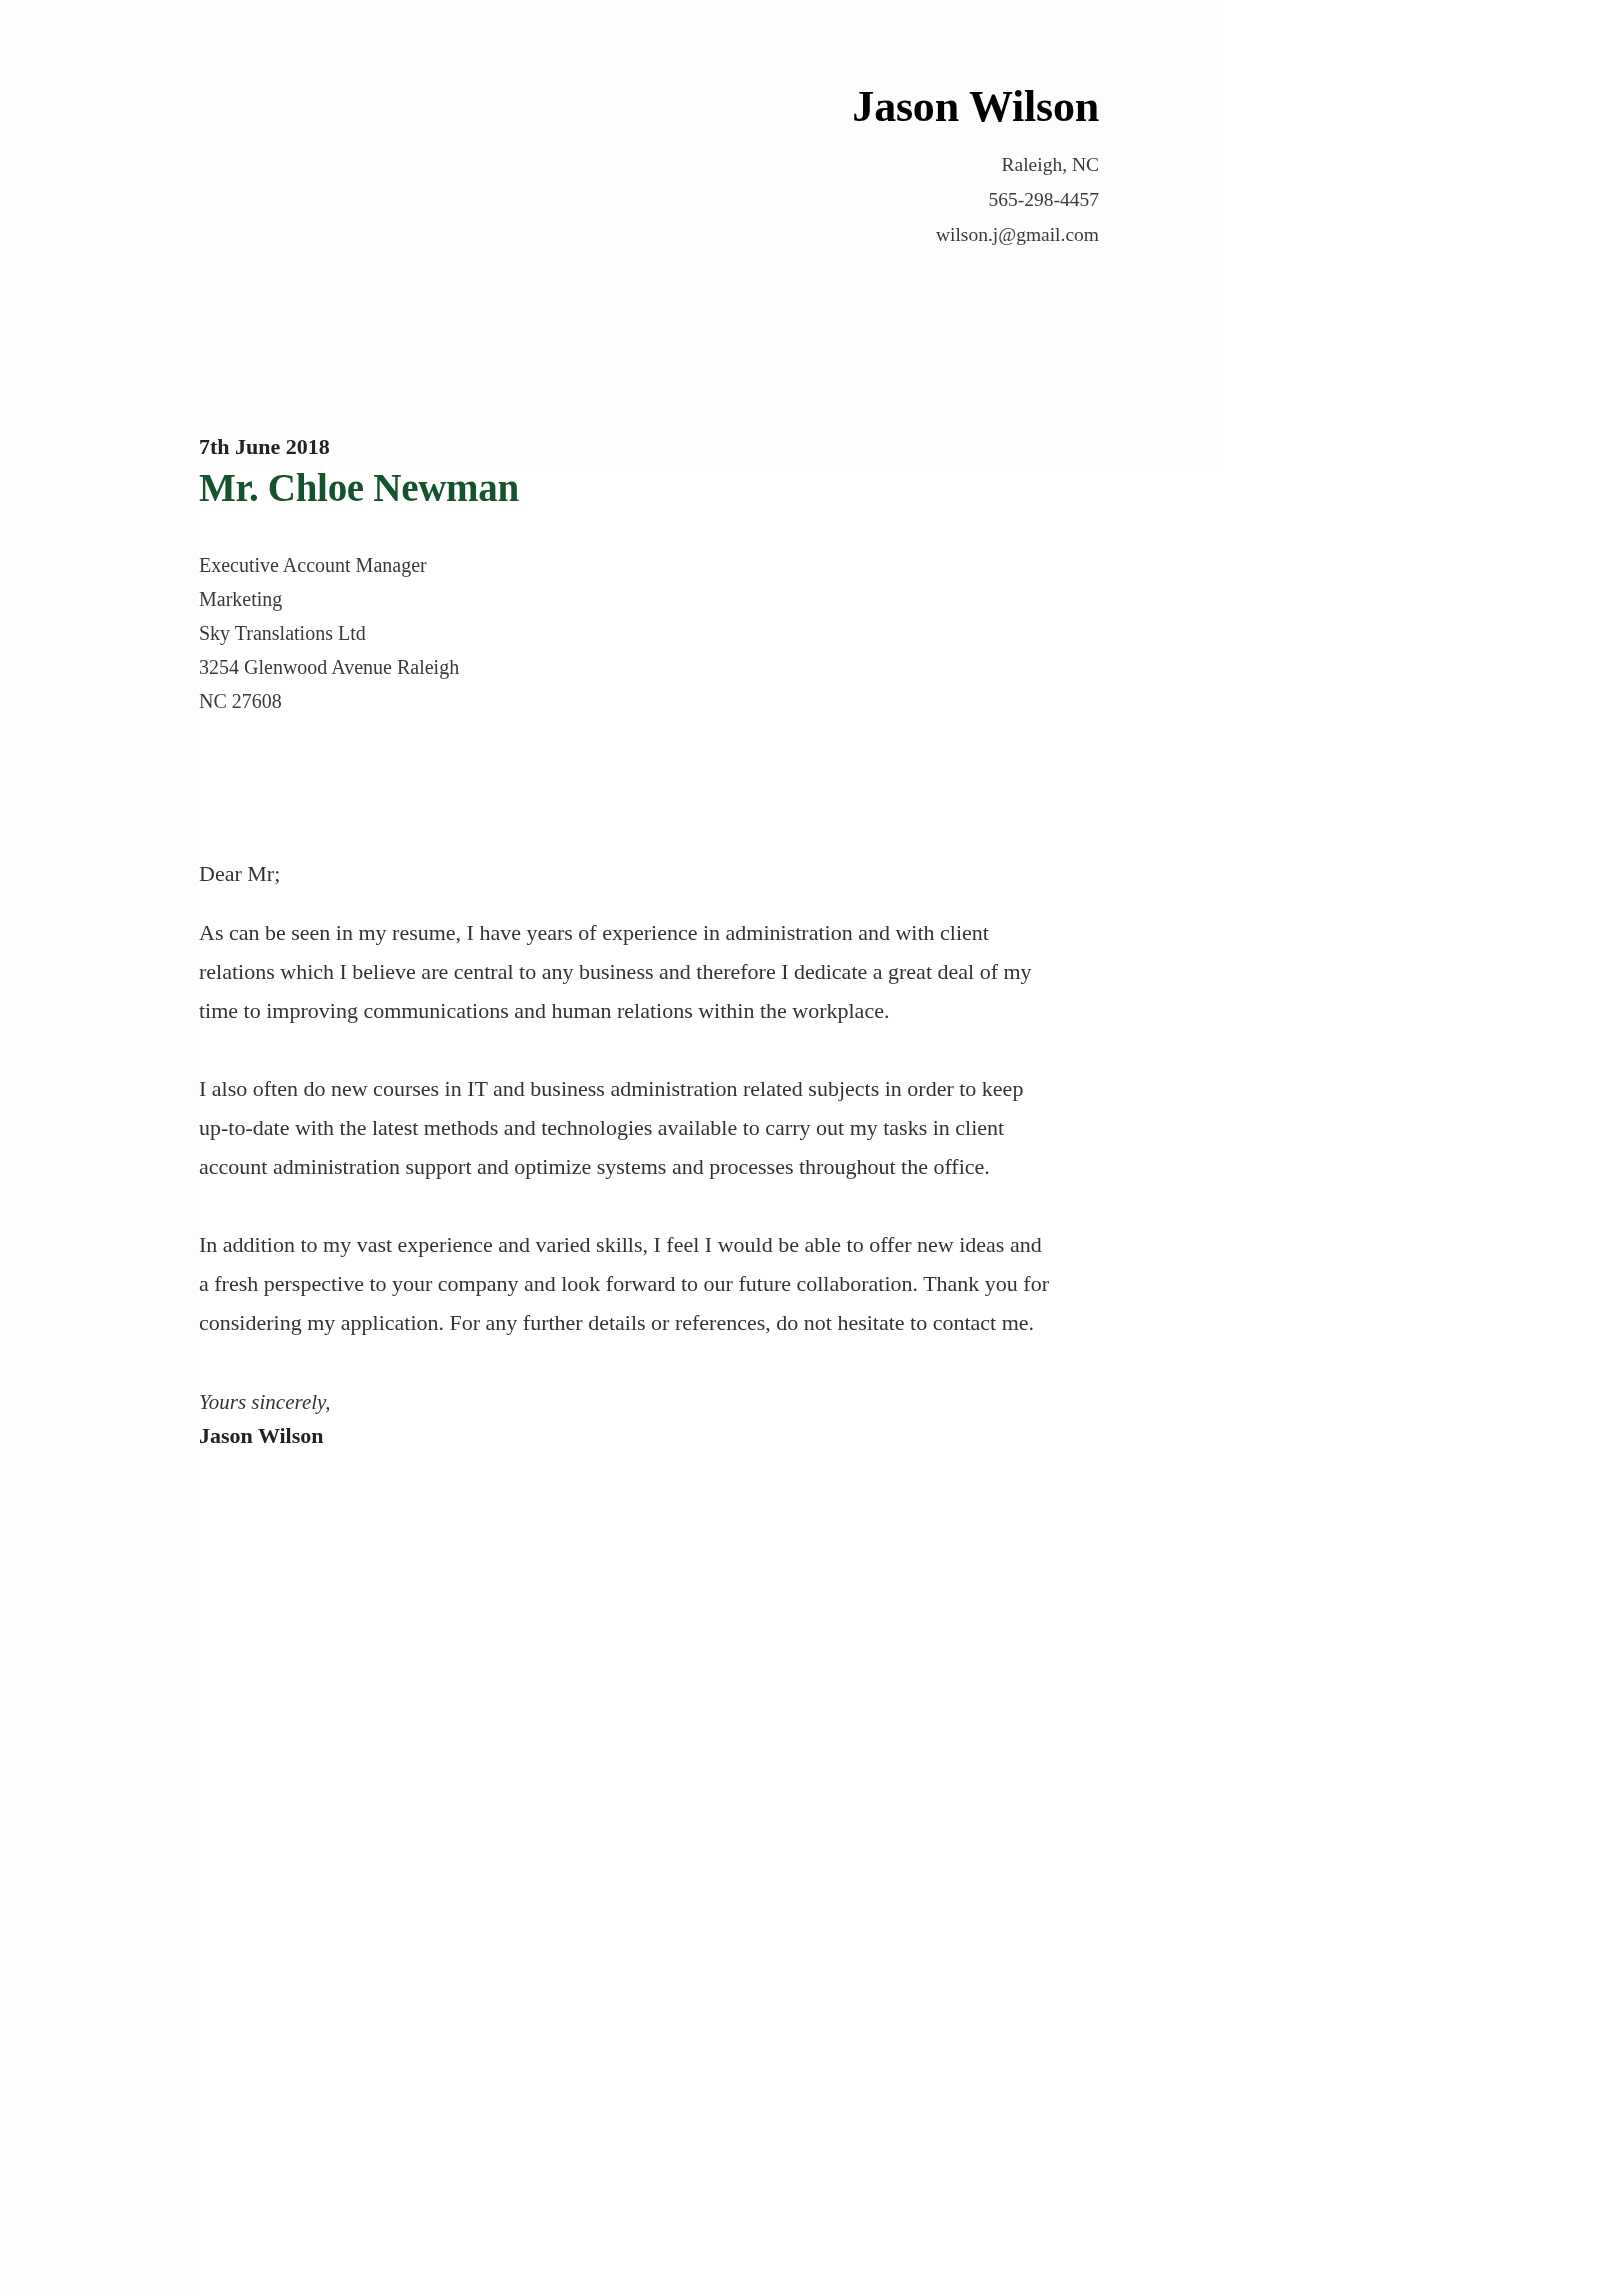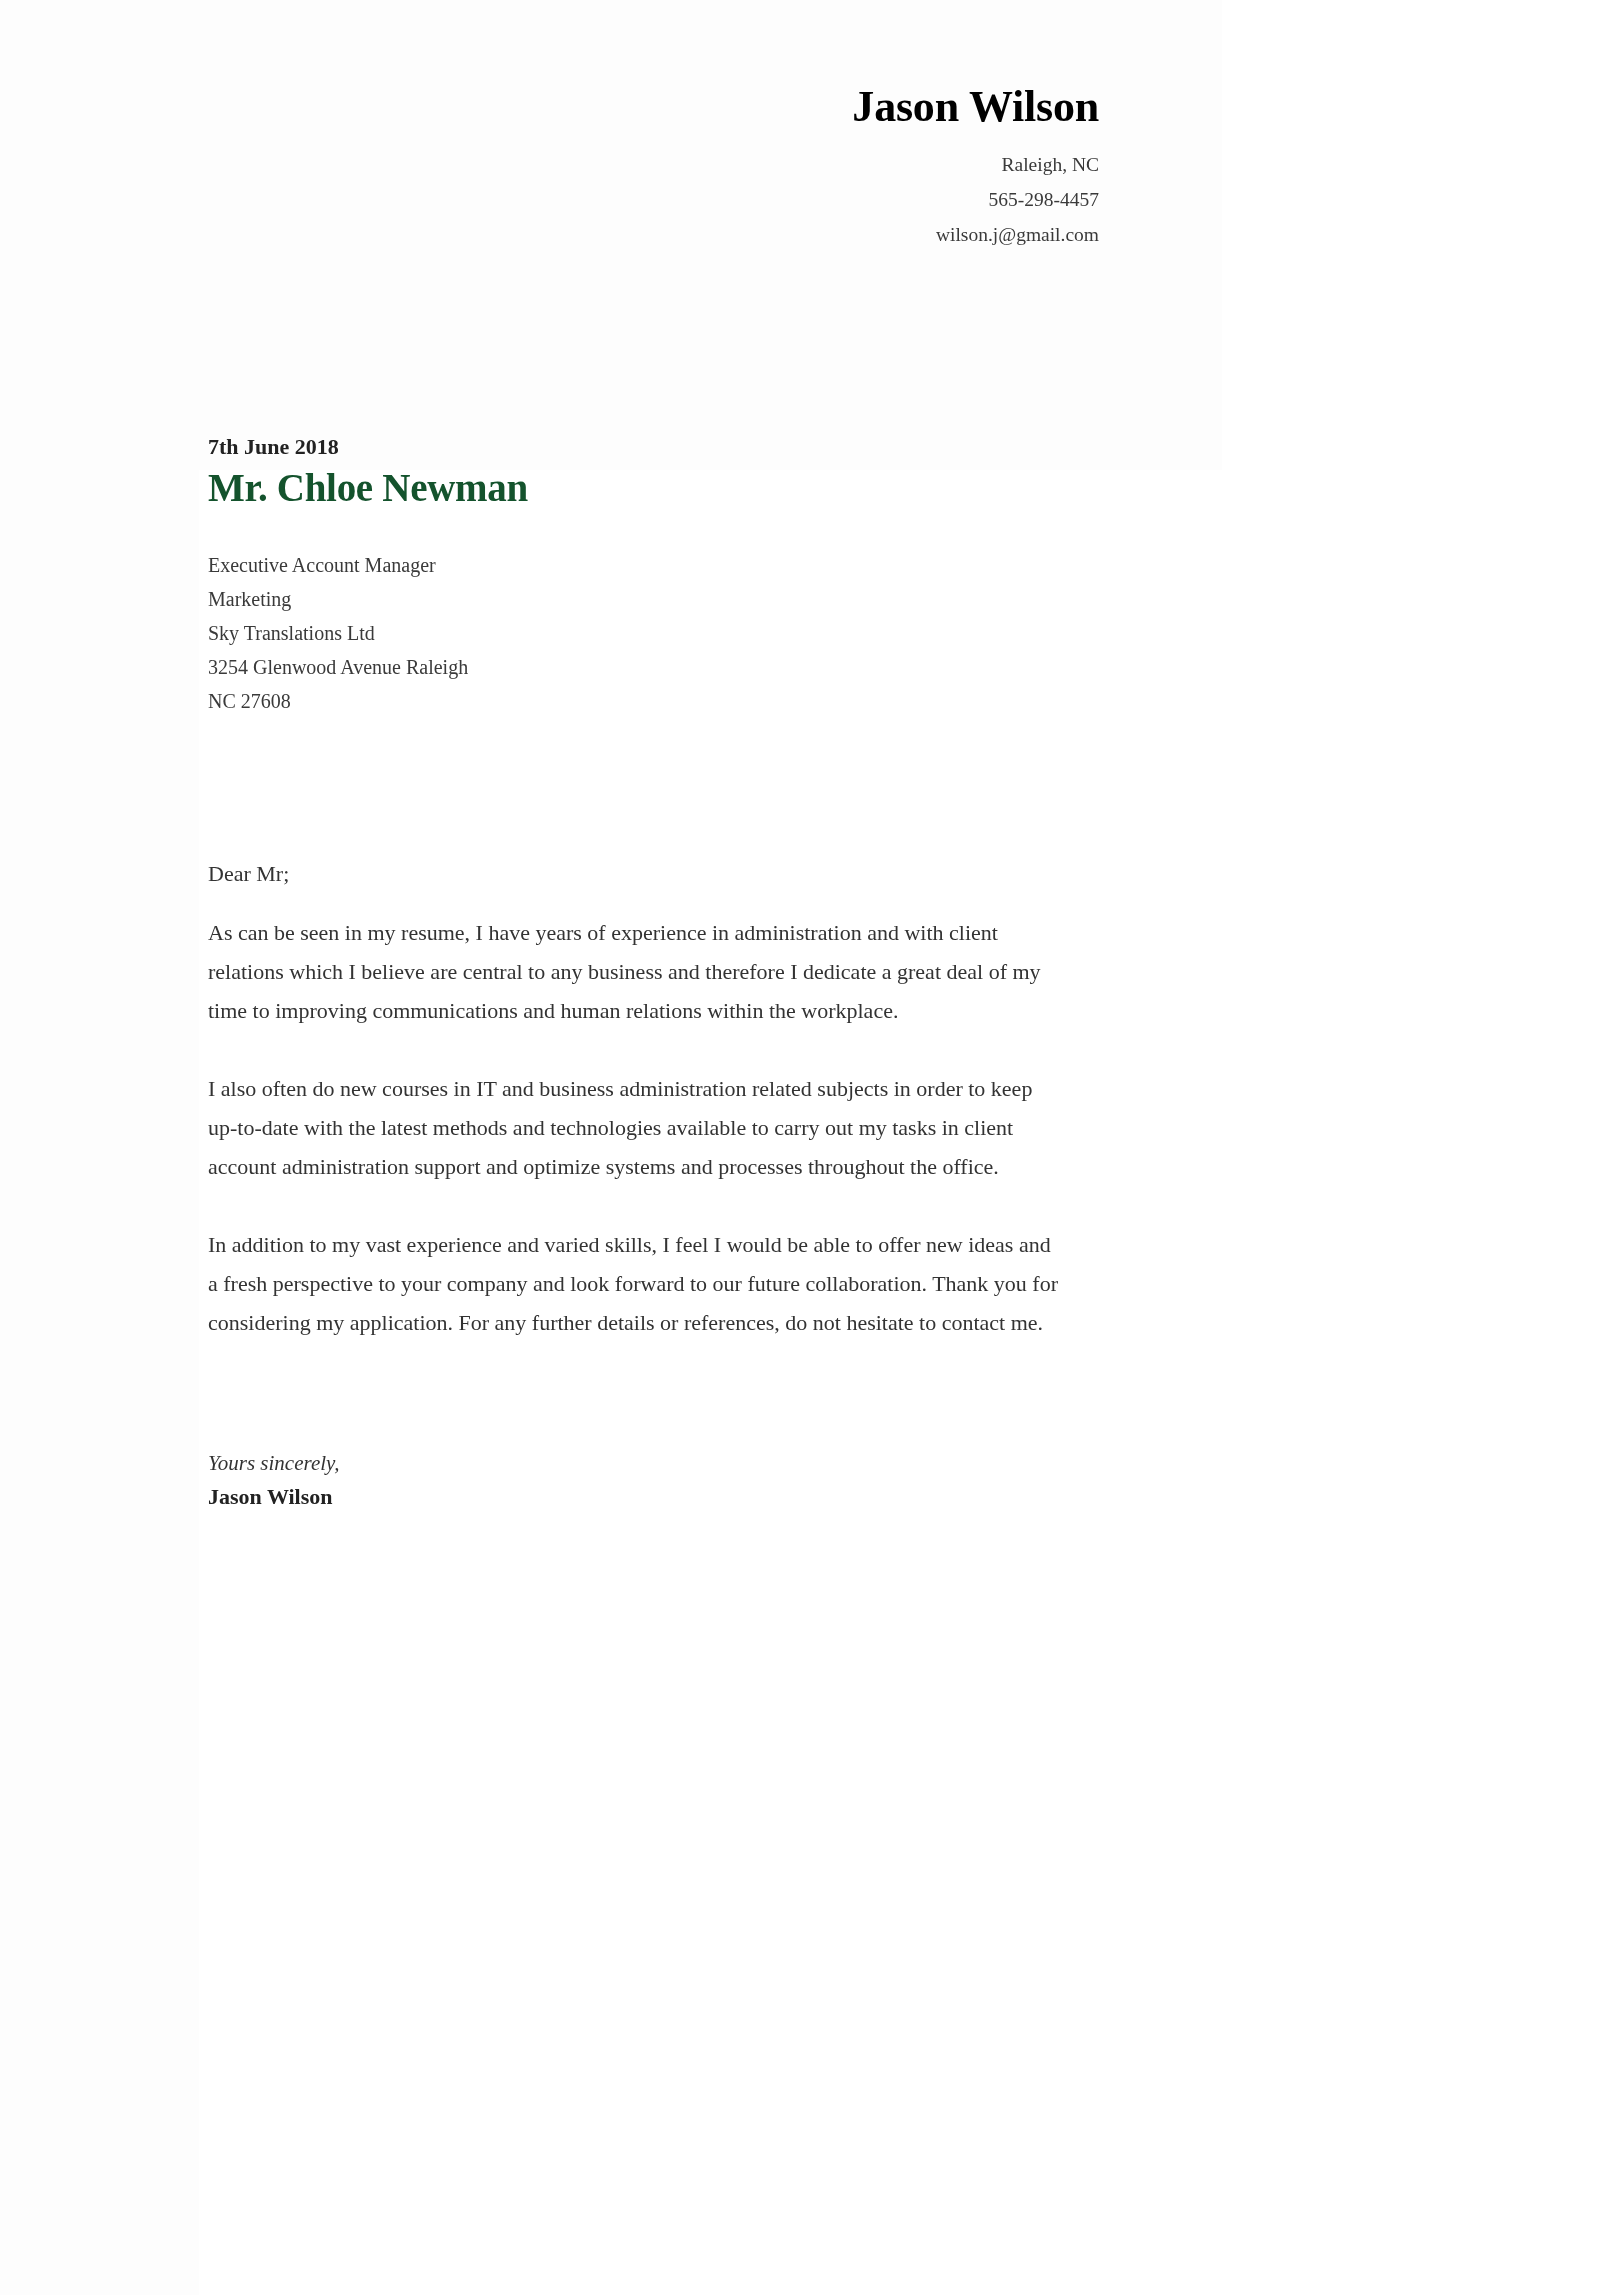--- a/index.html
+++ b/index.html
@@ -66,21 +66,21 @@
 
   .contact-line {
     font-size: 19.5px;
     line-height: 35px;
     color: #3a3a3a;
   }
 
   
   .letter-body {
     position: absolute;
-    left: 208px;
+    left: 199px;
     top: 434px;
     width: 850px;
   }
 
   .date {
     font-weight: bold;
     font-size: 22px;
     line-height: 26.5px;
     color: #222222;
     margin-bottom: 4.7px;
@@ -120,21 +120,21 @@
     line-height: 39px;
     color: #333333;
     margin-bottom: 39px;
     text-align: left;
   }
 
   .paragraph:last-of-type { margin-bottom: 0; }
 
   
   .closing {
-    margin-top: 104px;
+    margin-top: 43px;
   }
 
   .closing-phrase {
     font-style: italic;
     font-size: 21px;
     line-height: 34px;
     color: #333333;
   }
 
   .signature-name {

